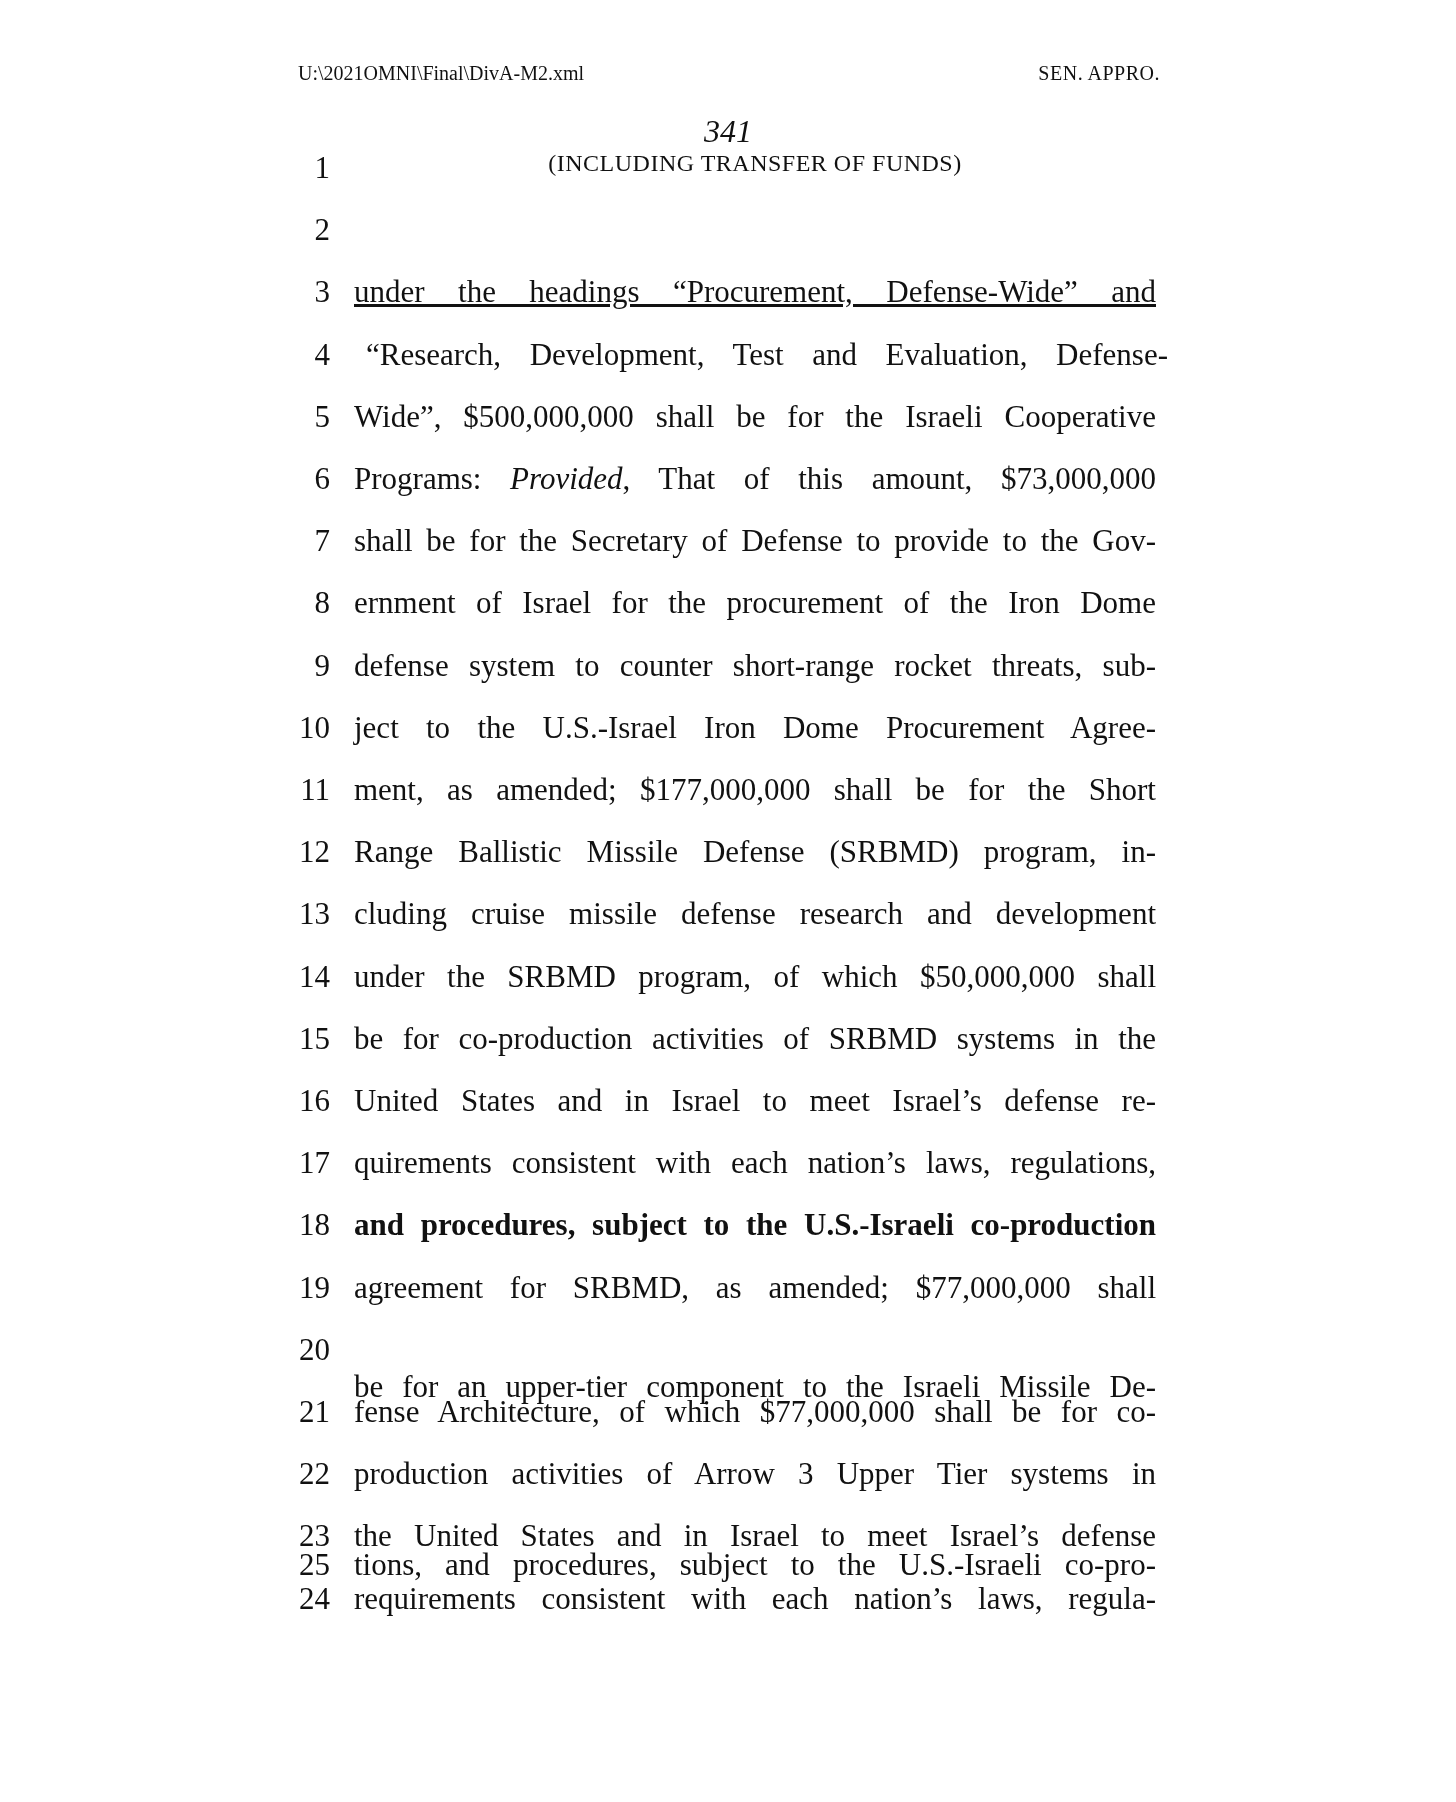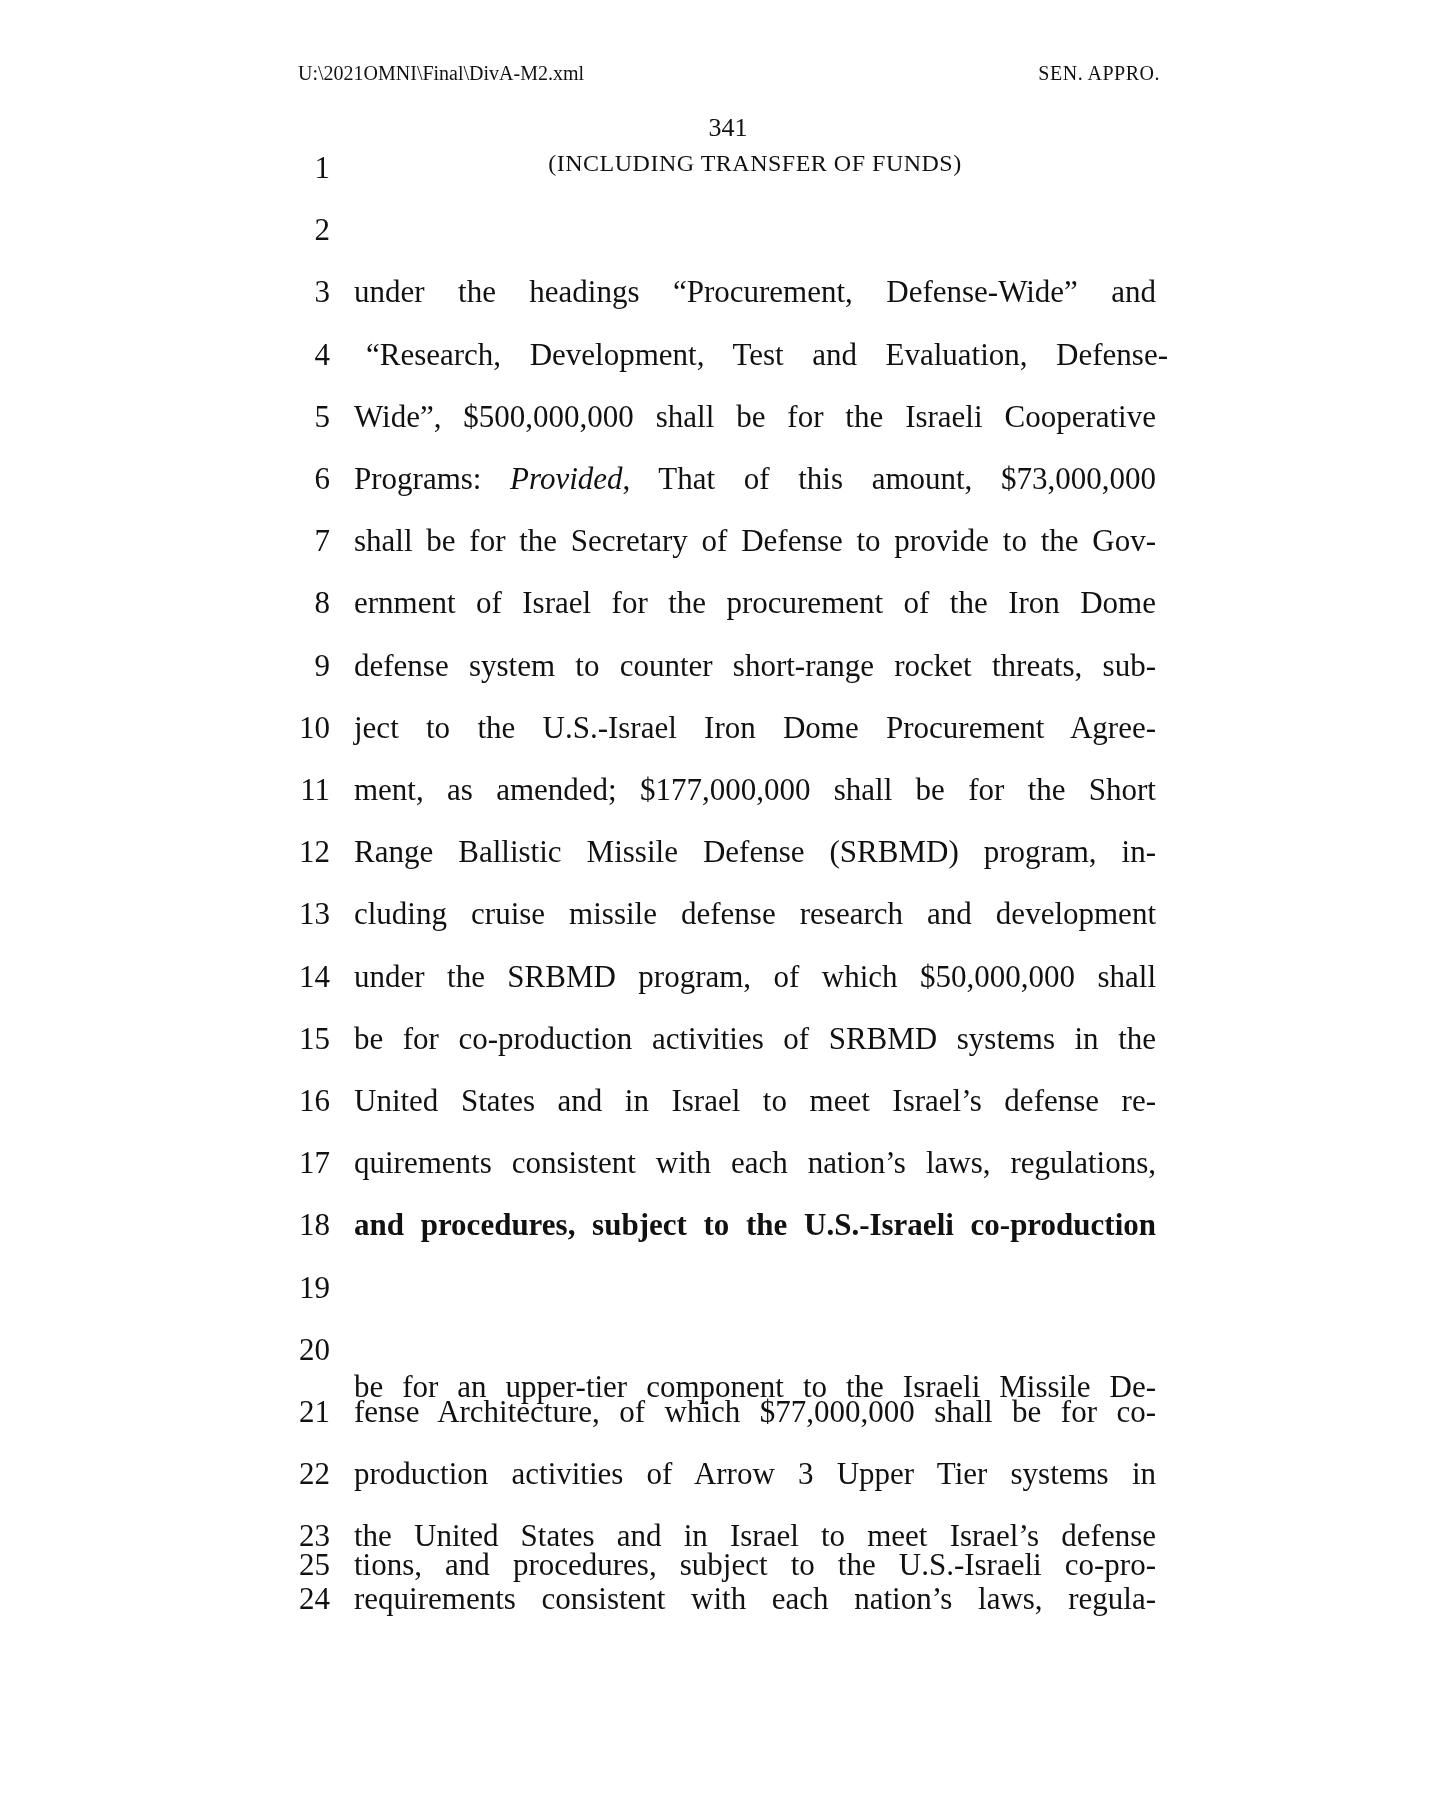--- a/index.html
+++ b/index.html
@@ -1,21 +1,21 @@
 <!DOCTYPE html>
 <html><head>
 <meta charset="utf-8">
 <style>
   html, body { margin: 0; padding: 0; background: #ffffff; }
   body { width: 1456px; height: 1802px; position: relative; overflow: hidden;
          font-family: "DejaVu Serif", "Liberation Serif", serif; color: #111; }
   .hdr { position: absolute; top: 62px; font-size: 20px; font-family: "Liberation Serif", serif; }
   .hdr-left { left: 298px; }
   .hdr-right { right: 296px; letter-spacing: 0.5px; }
-  .pagenum { position: absolute; top: 113px; left: 0; width: 100%; text-align: center; font-size: 26px; font-family: "Liberation Serif", serif; }
+  .pagenum { position: absolute; top: 113px; left: 0; width: 100%; text-align: center; font-size: 32px; font-family: "Liberation Serif", serif; font-style: italic; }
   .line { position: absolute; left: 0; width: 100%; height: 62px; font-family: "Liberation Serif", serif; font-size: 31px; }
   .ln { position: absolute; width: 40px; text-align: right; left: 290px; }
   .txt { position: absolute; left: 354px; width: 802px; text-align: justify; text-align-last: justify; white-space: nowrap; }
   .txt span { display: inline; }
   .center { text-align: left; text-align-last: center; font-size: 24px; letter-spacing: 0.5px; }
   .indent { padding-left: 68px; box-sizing: border-box; }
   .sc { font-variant: small-caps; }
   i { font-style: italic; }
 </style>
 </head>
@@ -28,21 +28,21 @@
 <div id="lines">
     <div class="line" style="top: 150px;">
       <span class="ln">1</span>
       <div class="txt center"><span>(INCLUDING TRANSFER OF FUNDS)</span></div>
     </div>
     <div class="line" style="top: 212.2px;">
       <span class="ln">2</span>
     </div>
     <div class="line" style="top: 274.4px;">
       <span class="ln">3</span>
-      <div class="txt" style="white-space: nowrap;"><span>under the headings “Procurement, Defense-Wide” and</span></div>
+      <div class="txt" style="white-space: nowrap; text-decoration: underline;"><span>under the headings “Procurement, Defense-Wide” and</span></div>
     </div>
     <div class="line" style="top: 336.6px;">
       <span class="ln">4</span>
       <div class="txt" style="white-space: nowrap; margin-left: 12px;"><span>“Research, Development, Test and Evaluation, Defense-</span></div>
     </div>
     <div class="line" style="top: 398.8px;">
       <span class="ln">5</span>
       <div class="txt" style="white-space: nowrap;"><span>Wide”, $500,000,000 shall be for the Israeli Cooperative</span></div>
     </div>
     <div class="line" style="top: 461px;">
@@ -92,20 +92,21 @@
     <div class="line" style="top: 1145.2px;">
       <span class="ln">17</span>
       <div class="txt" style="white-space: nowrap;"><span>quirements consistent with each nation’s laws, regulations,</span></div>
     </div>
     <div class="line" style="top: 1207.4px;">
       <span class="ln">18</span>
       <div class="txt" style="white-space: nowrap; font-weight: bold;"><span>and procedures, subject to the U.S.-Israeli co-production</span></div>
     </div>
     <div class="line" style="top: 1269.6px;">
       <span class="ln">19</span>
+      <div class="txt" style="white-space: nowrap;"><span>agreement for SRBMD, as amended; $77,000,000 shall</span></div>
     </div>
     <div class="line" style="top: 1331.8px;">
       <span class="ln">20</span>
       <div class="txt" style="white-space: nowrap; margin-top: 37px;"><span>be for an upper-tier component to the Israeli Missile De-</span></div>
     </div>
     <div class="line" style="top: 1394px;">
       <span class="ln">21</span>
       <div class="txt" style="white-space: nowrap;"><span>fense Architecture, of which $77,000,000 shall be for co-</span></div>
     </div>
     <div class="line" style="top: 1456.2px;">

